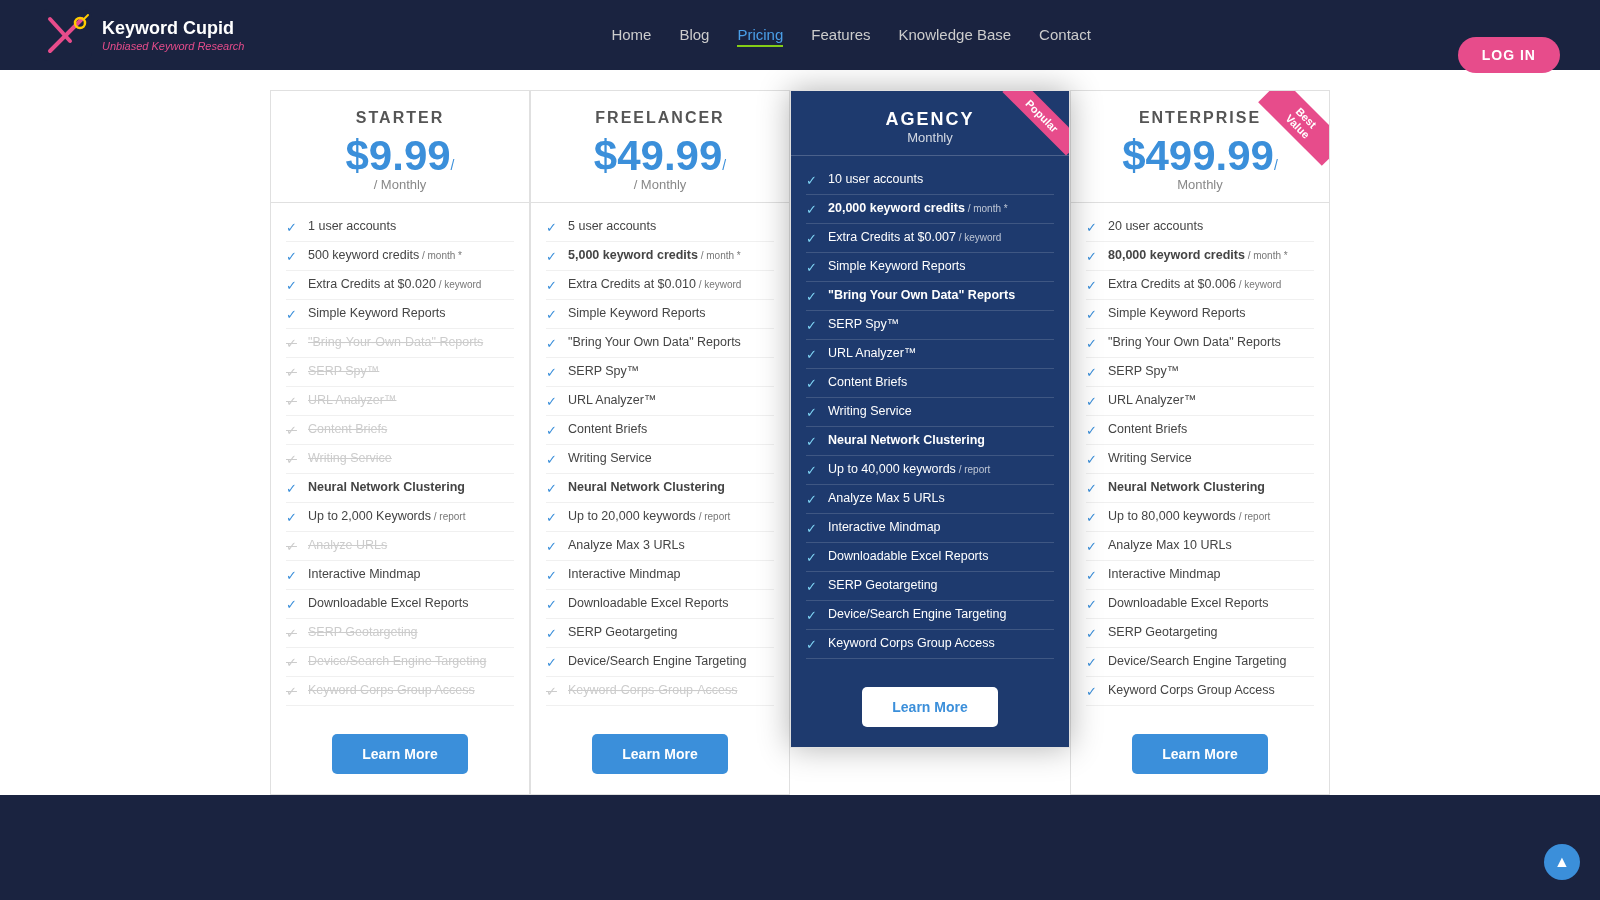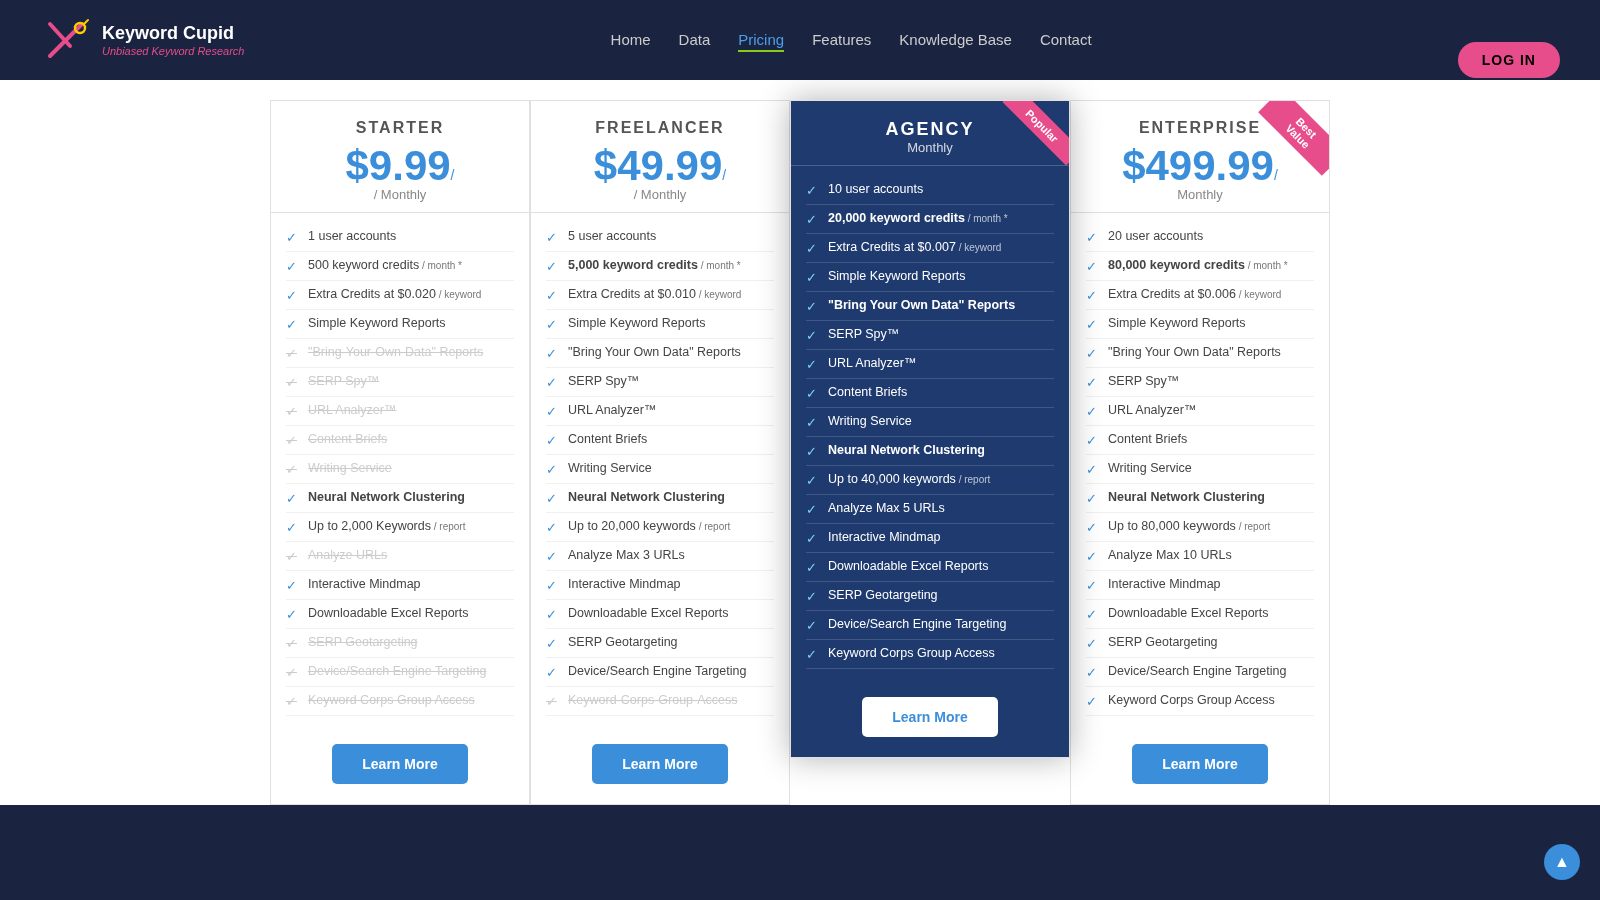--- a/index.html
+++ b/index.html
@@ -11,21 +11,21 @@
       overflow-x: hidden;
     }
 
     
     .navbar {
       background: #1a2340;
       display: flex;
       align-items: center;
       justify-content: space-between;
       padding: 0 40px;
-      height: 80px;
+      height: 70px;
       position: relative;
       z-index: 10;
     }
     .logo-area {
       display: flex;
       align-items: center;
       gap: 10px;
     }
     .logo-icon {
       width: 52px;
@@ -54,21 +54,21 @@
       text-decoration: none;
       font-size: 15px;
     }
     .nav-links li a.active {
       color: #4a9fe8;
       border-bottom: 2px solid #84cc16;
       padding-bottom: 2px;
     }
     .login-btn {
       background: #e74c8b;
-      color: #000000;
+      color: #ffffff;
       border: none;
       border-radius: 25px;
       padding: 10px 24px;
       font-size: 14px;
       font-weight: bold;
       cursor: pointer;
       letter-spacing: 1px;
       margin-top: 40px;
     }
 
@@ -275,21 +275,21 @@
       <circle cx="40" cy="14" r="5" fill="none" stroke="#ffcc00" stroke-width="2.5"></circle>
       <line x1="44" y1="10" x2="48" y2="6" stroke="#ffcc00" stroke-width="2" stroke-linecap="round"></line>
     </svg>
     <div class="logo-text-wrap">
       <span class="logo-title">Keyword Cupid</span>
       <span class="logo-sub">Unbiased Keyword Research</span>
     </div>
   </div>
   <ul class="nav-links">
     <li><a href="#">Home</a></li>
-    <li><a href="#">Data</a></li>
+    <li><a href="#">Blog</a></li>
     <li><a href="#" class="active">Pricing</a></li>
     <li><a href="#">Features</a></li>
     <li><a href="#">Knowledge Base</a></li>
     <li><a href="#">Contact</a></li>
   </ul>
   <button class="login-btn">LOG IN</button>
 </nav>
 
 <div class="main-content">
 

